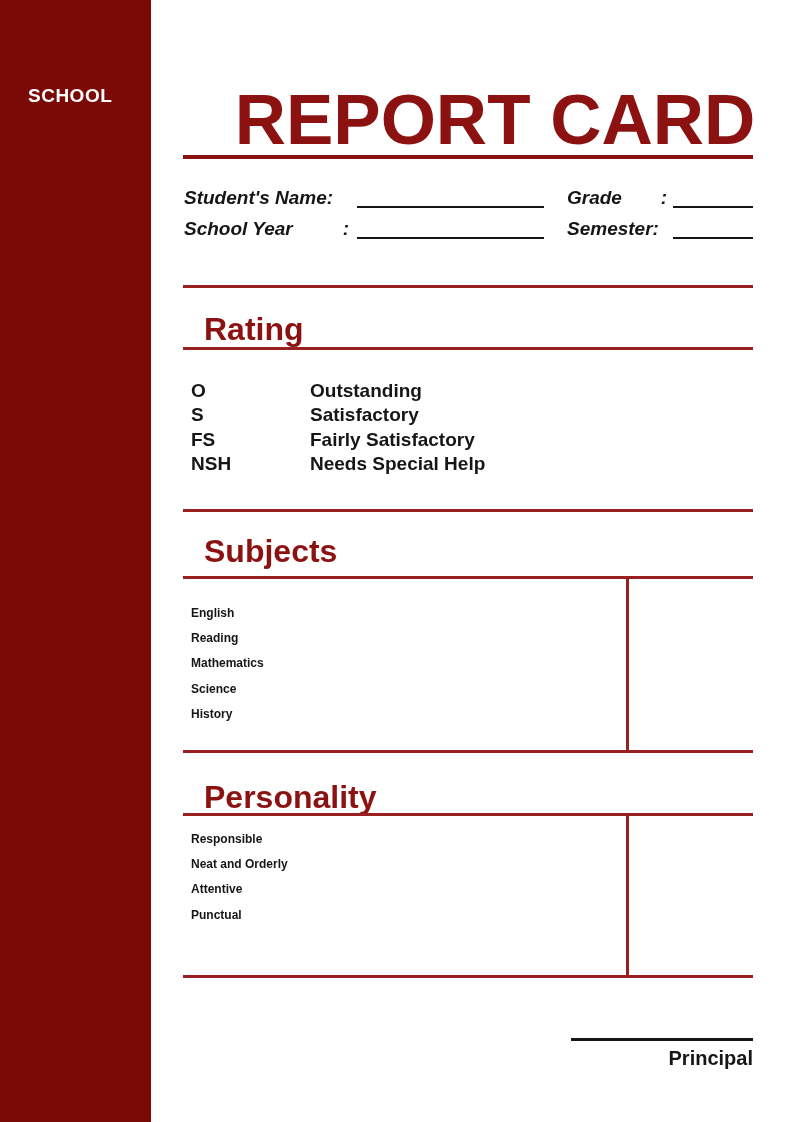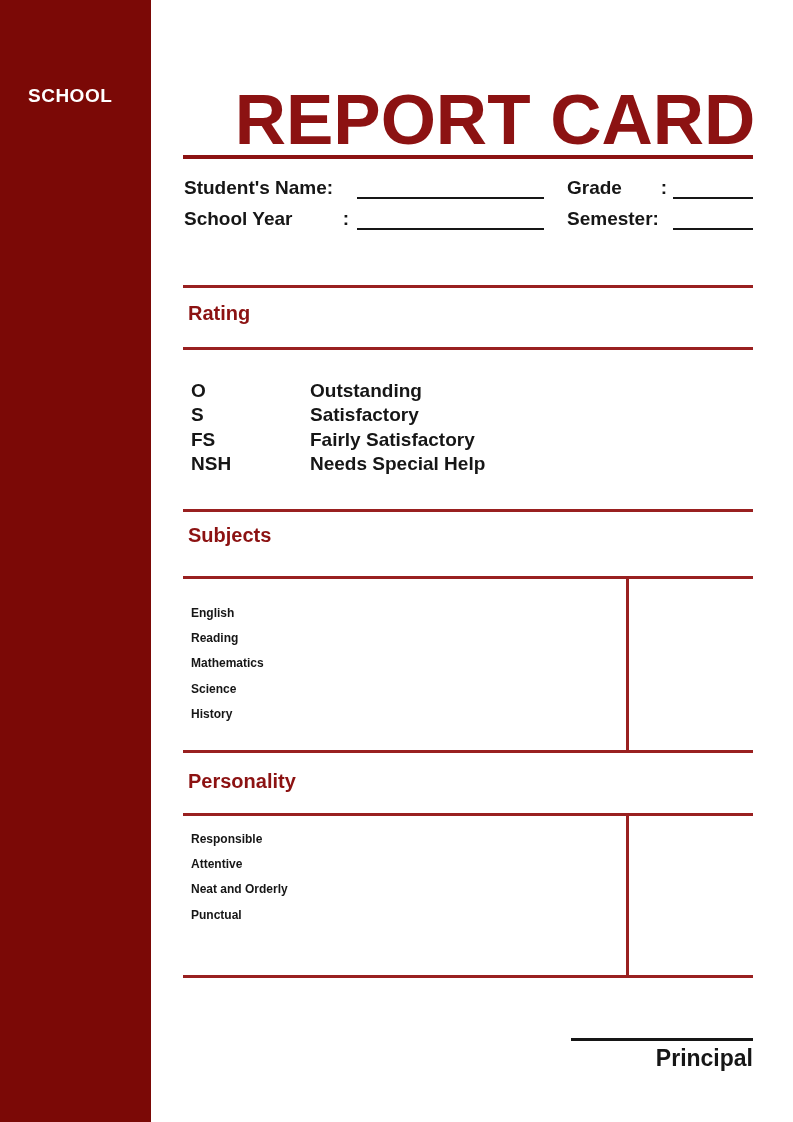--- a/index.html
+++ b/index.html
@@ -18,41 +18,41 @@
   .title   { position:absolute; top:69px; left:12px; width:570px; margin:15px;
              text-align:center; font-size:71px; line-height:71px; font-weight:700;
              color:var(--accent,#8c1212); letter-spacing:0; white-space:nowrap; }
   .rule    { position:absolute; left:0; width:570px; height:3px;
              background:var(--line,#992020); }
   .rule.thick { height:4px; background:var(--accent,#8c1212); }
   .vline   { position:absolute; left:443px; width:3px;
              background:var(--line,#992020); }
   
   .fields  { position:absolute; top:177px; left:0; width:570px; }
-  .frow    { display:flex; height:31px; align-items:flex-start; }
+  .frow    { display:flex; height:31px; align-items:flex-end;font-style:italic; }
   .frow span { line-height:21px; font-size:19px; }
   .flabel.w1 { width:174px; padding-left:1px; box-sizing:border-box; }
   .flabel.w2 { width:100px; box-sizing:border-box; }
   .split   { display:inline-flex; justify-content:space-between; }
   .split .colon.inset { margin-right:8px; }
   .blank   { display:inline-block; height:20px;
              border-bottom:2px solid var(--text,#161616); }
   .gap     { display:inline-block; }
   
-  .heading { position:absolute; left:5px; margin:0; font-size:20px; line-height:31px;
+  .heading { position:absolute; left:5px; margin:16px; font-size:32px; line-height:31px;
              font-weight:700; color:var(--accent,#8c1212); }
   .rating-list { position:absolute; top:379px; left:8px; }
   .rating-row  { display:flex; font-size:19px; line-height:24.4px; }
   .rating-row .abbr { width:119px; }
   .plain-list  { position:absolute; left:8px; }
   .plain-list .li { font-size:12px; line-height:25.2px; }
   
   .sig-line { position:absolute; left:388px; top:1038px; width:182px; height:3px;
               background:var(--text,#161616); }
-  .principal { position:absolute; right:0; top:1046px; font-size:23px;
+  .principal { position:absolute; right:0; top:1046px; font-size:20px;
                line-height:24px; text-align:right; }
 </style>
 </head>
 <body>
 
 <div class="page">
 
   <aside class="sidebar">
     <div class="school">SCHOOL</div>
   </aside>
@@ -120,22 +120,22 @@
       <div class="li">Science</div>
       <div class="li">History</div>
     </div>
     <div class="rule" style="top:750px"></div>
 
     <h2 class="heading" style="top:766px">Personality</h2>
     <div class="rule" style="top:813px"></div>
     <div class="vline" style="top:813px; height:165px"></div>
     <div class="plain-list" style="top:827px">
       <div class="li">Responsible</div>
+      <div class="li">Neat and Orderly</div>
       <div class="li">Attentive</div>
-      <div class="li">Neat and Orderly</div>
       <div class="li">Punctual</div>
     </div>
     <div class="rule" style="top:975px"></div>
 
     <div class="sig-line"></div>
     <div class="principal">Principal</div>
 
   </main>
 </div>
 

